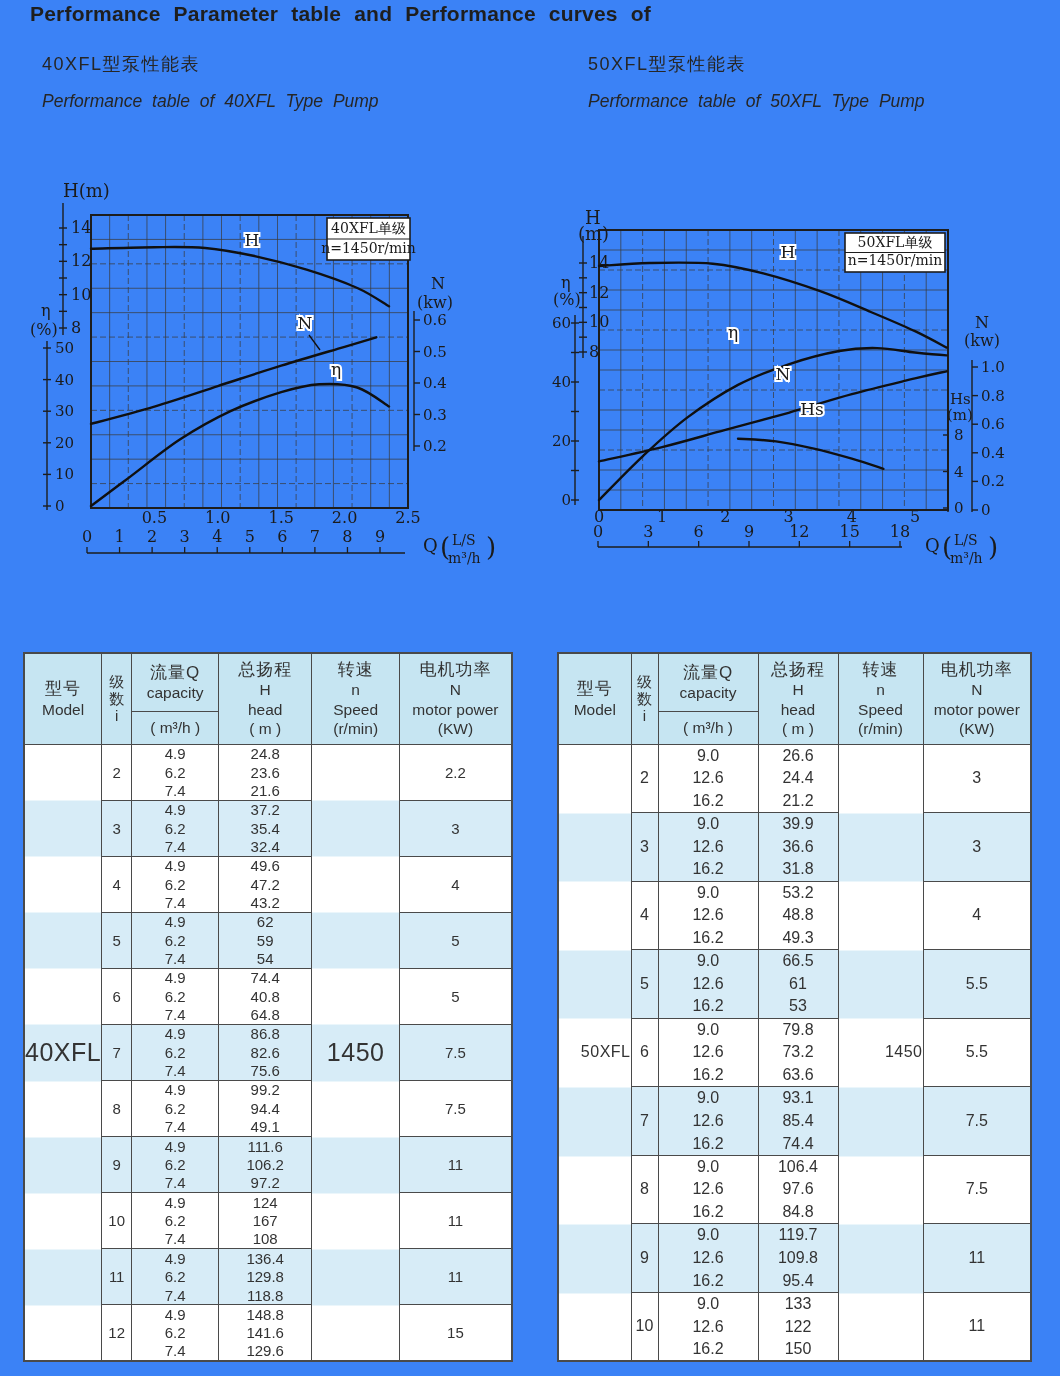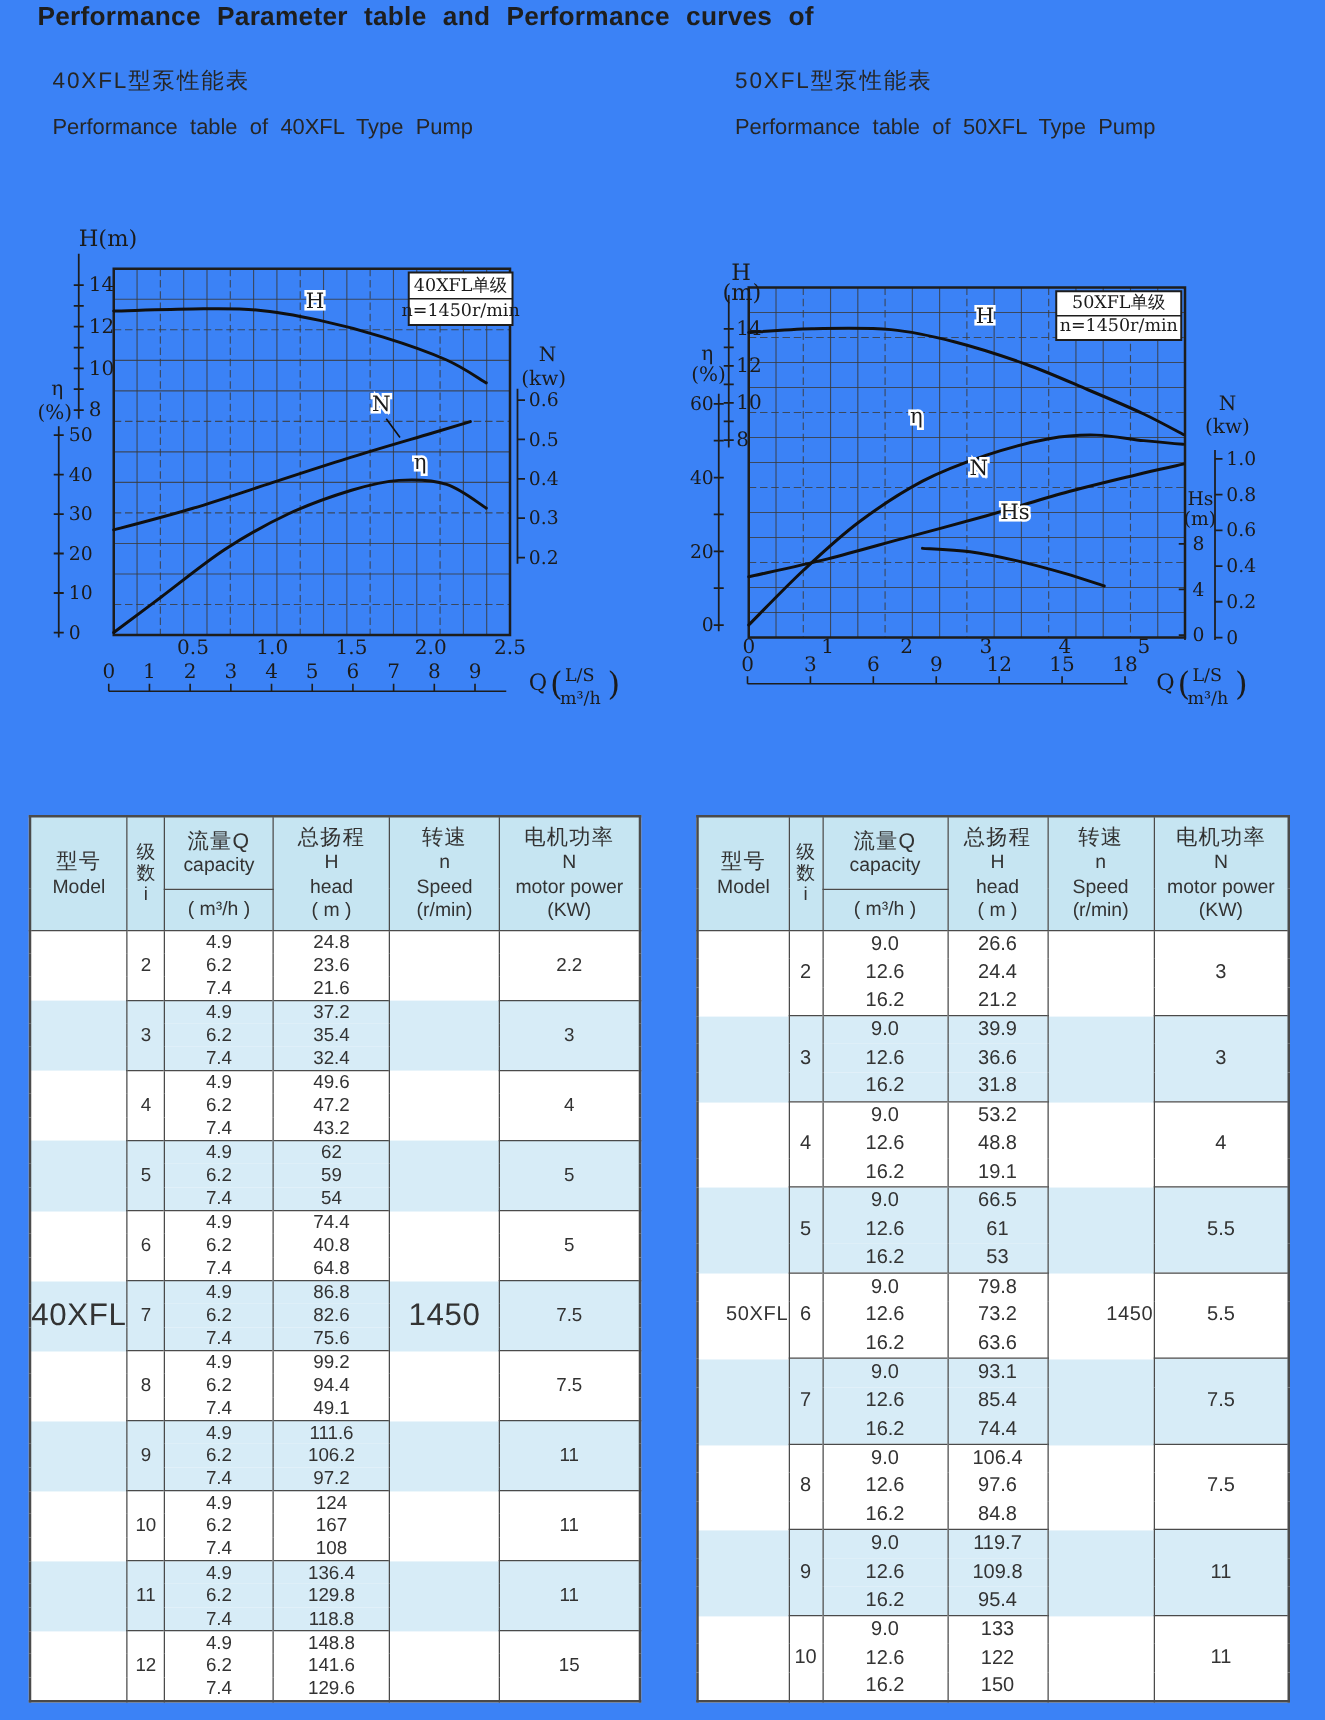--- a/index.html
+++ b/index.html
@@ -2,21 +2,21 @@
 <html><head>
 <meta charset="utf-8">
 <style>
   html,body{margin:0;padding:0;background:#e8e8e8;}
   .page{position:relative;width:1060px;height:1376px;background:#3b82f6;overflow:hidden;
         font-family:"Liberation Sans",sans-serif;}
   .title{position:absolute;left:30px;top:2px;font-size:21px;font-weight:bold;color:#1e1e1e;
          word-spacing:7px;letter-spacing:.2px;}
   .sub{position:absolute;top:52px;width:520px;}
   .sub .zh{font-size:18px;color:#262626;letter-spacing:1.5px;}
-  .sub .en{margin-top:15px;font-size:17.5px;color:#262626;word-spacing:5px;}
+  .sub .en{margin-top:15px;font-size:17.5px;color:#262626;word-spacing:5px;font-style:italic;}
   .sub.l{left:42px;} .sub.r{left:588px;}
   svg.chart{position:absolute;}
   #chart40{left:25px;top:183px;} #chart50{left:545px;top:210px;}
   .twrap{position:absolute;top:652px;}
   #t40wrap{left:23px;} #t50wrap{left:557px;}
   table{border-collapse:collapse;table-layout:fixed;background:#fff;border:2px solid #4a4a4a;}
   th,td{padding:0;text-align:center;vertical-align:middle;color:#333;
         border-left:1px solid #4a4a4a;border-right:1px solid #4a4a4a;}
   thead th{background:#c6e5f2;border:1px solid #4a4a4a;font-weight:normal;}
   thead tr.h1{height:58px;} thead tr.h2{height:33px;}
@@ -586,21 +586,21 @@
             <td class="gs">9.0</td>
             <td class="gs">53.2</td>
             <td rowspan="3" class="gs">4</td>
           </tr>
           <tr class="">
             <td class="">12.6</td>
             <td class="">48.8</td>
           </tr>
           <tr class="">
             <td class="">16.2</td>
-            <td class="">19.1</td>
+            <td class="">49.3</td>
           </tr>
           <tr class="blue">
             <td rowspan="3" class="gs">5</td>
             <td class="gs">9.0</td>
             <td class="gs">66.5</td>
             <td rowspan="3" class="gs">5.5</td>
           </tr>
           <tr class="blue">
             <td class="">12.6</td>
             <td class="">61</td>

